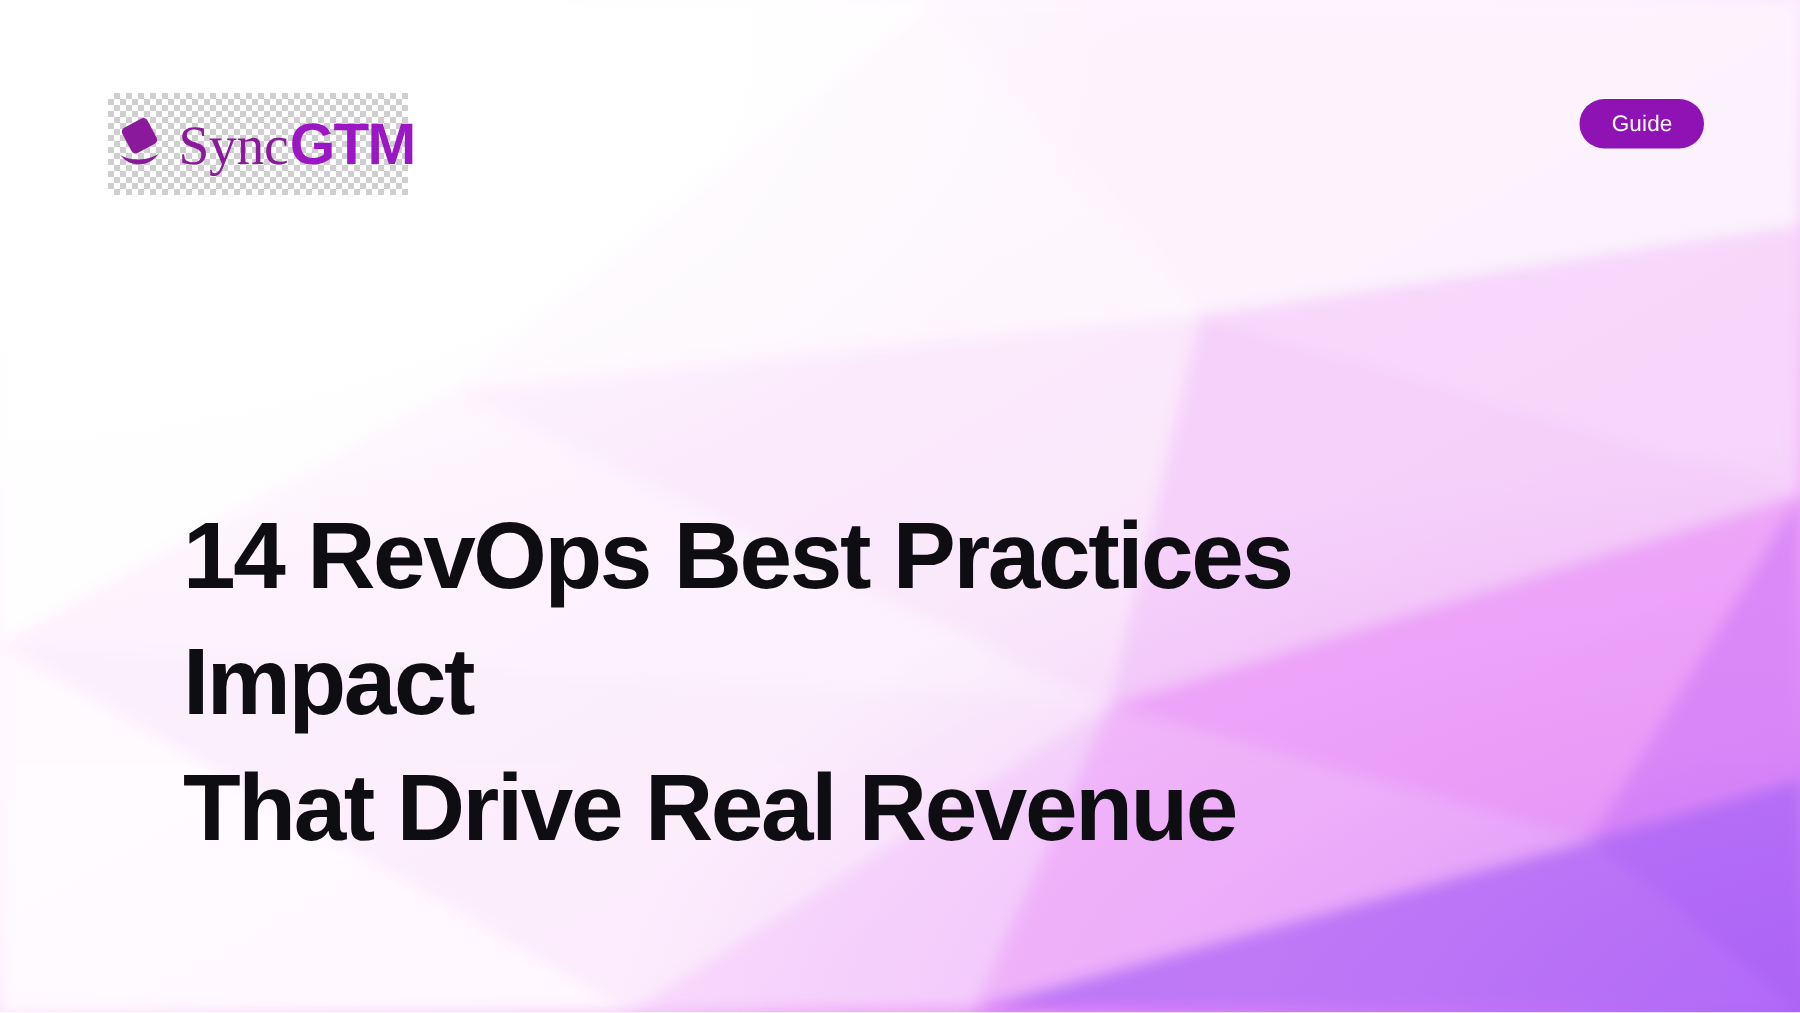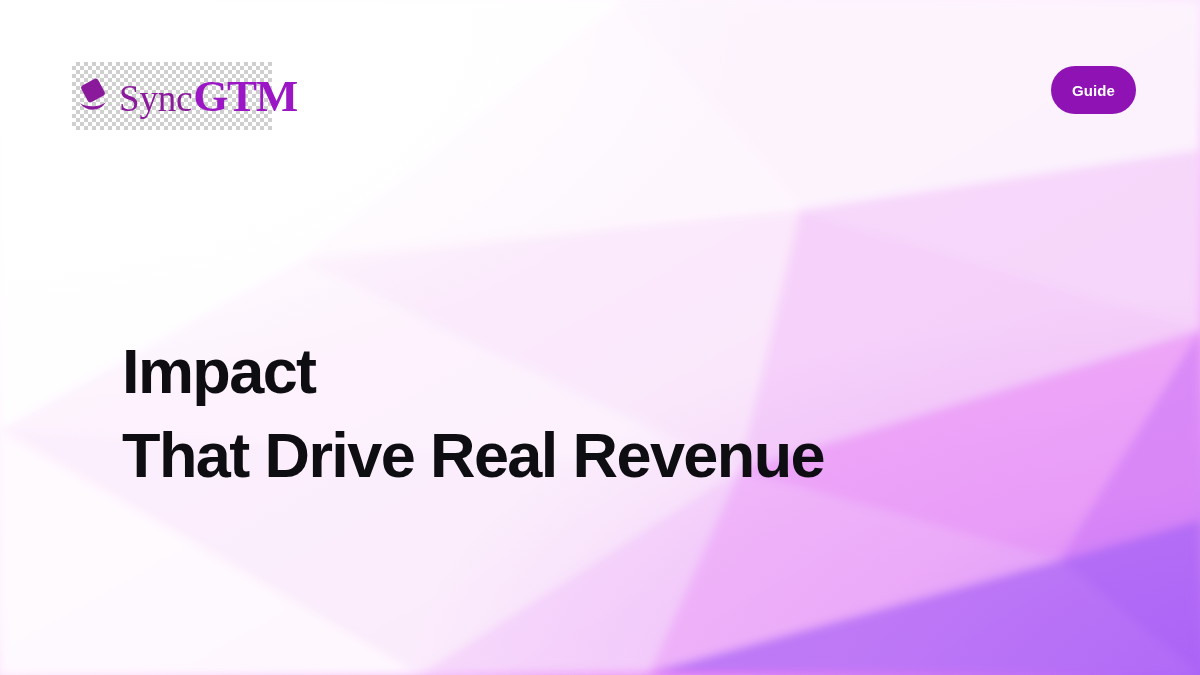--- a/index.html
+++ b/index.html
@@ -54,40 +54,40 @@
     white-space:nowrap;
     display:flex; align-items:baseline;
   }
   .word-sync {
     font-family:"Liberation Serif", serif;
     font-weight:400;
     color:#8A1A9B;
     font-size:37px;
   }
   .word-gtm {
-    font-family:Liberation Serif, serif;
+    font-family:Liberation Sans, sans-serif;
     font-weight:700;
     color:#9B16C4;
-    font-size:45px;
+    font-size:39px;
     letter-spacing:-1.2px;
     margin-left:1px;
   }
 
   
   #badge {
     position:absolute;
     right:64px; top:66px;
-    height:48px;
+    height:33px;
     padding:0 21px;
     display:flex; align-items:center; justify-content:center;
     background:#8F12B4;
     border-radius:999px;
     color:#ffffff;
     font-size:15px;
-    font-weight:700;
+    font-weight:400;
     letter-spacing:.1px;
     cursor:pointer;
   }
 
   
   #headline {
     position:absolute;
     left:122px; top:330px;
     width:880px;
     font-size:63px;
@@ -148,17 +148,18 @@
       <span class="word-sync" style="color: rgb(138, 26, 155);">Sync</span>
         <span class="word-gtm" style="color: rgb(155, 22, 196);">GTM</span>
     </div>
   </div>
 
   <div id="badge" style="background: rgb(143, 18, 180); color: rgb(255, 255, 255);">
     <span>Guide</span>
   </div>
 
   <h1 id="headline" style="color: rgb(13, 13, 18);">
+    <span class="hl-line">14 RevOps Best Practices</span>
     <span class="hl-line">Impact</span>
     <span class="hl-line">That Drive Real Revenue</span>
   </h1>
 
 </div>
 
 </body></html>

